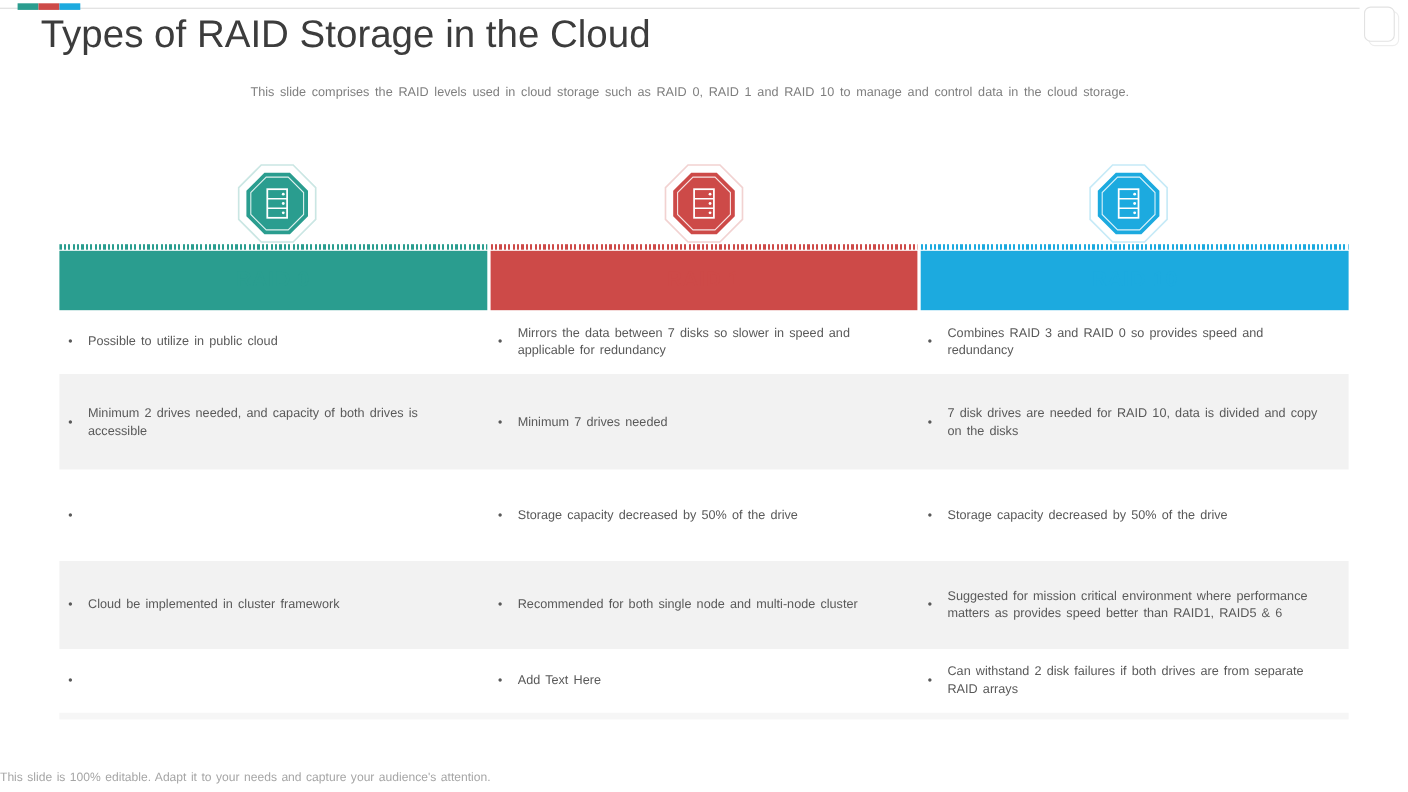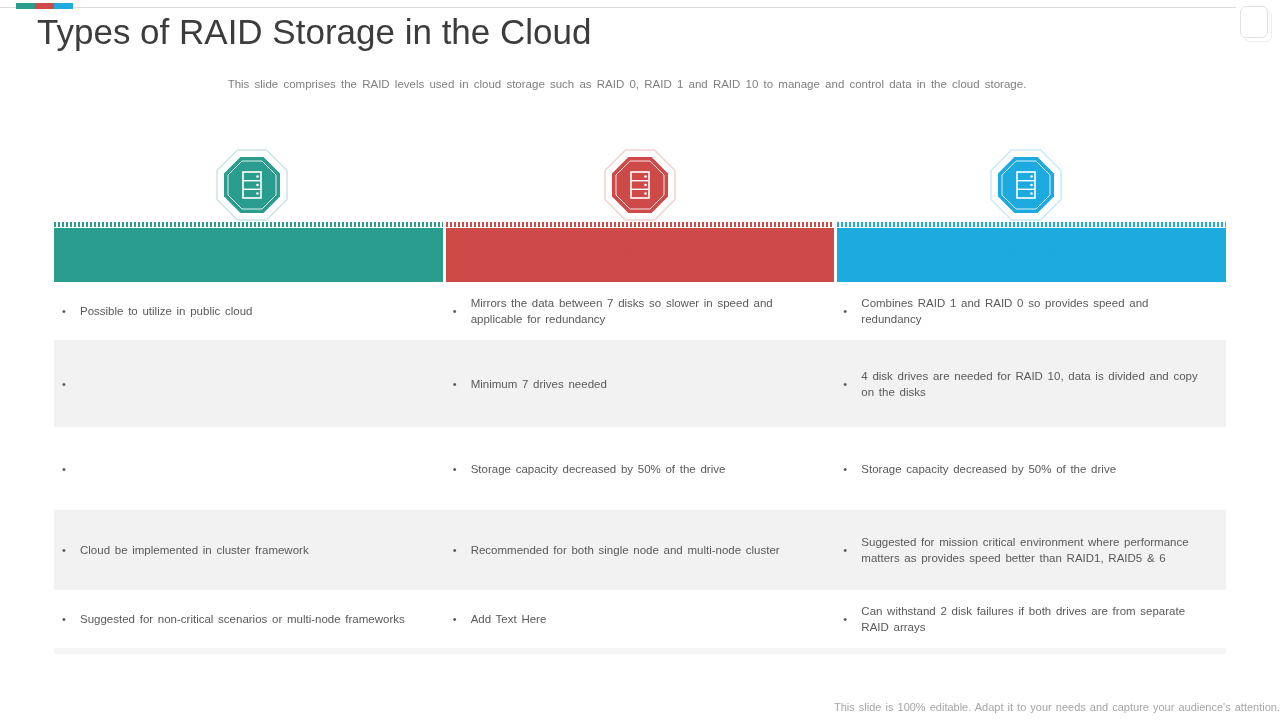--- a/index.html
+++ b/index.html
@@ -48,21 +48,21 @@
   .trow.h1{height:87px;}
   .trow.h2{height:83px;}
   .trow.h3{height:80px;}
   .trow.h4{height:58px;}
   .bottom-strip{height:6px;background:#f6f6f6;}
   .cell{display:flex;align-items:center;padding:4px 26px 4px 8px;box-sizing:border-box;}
   .bullet{width:18px;flex:none;color:#595959;font-size:11px;line-height:16px;align-self:center;}
   .cell-text{flex:1;font-size:11.5px;line-height:16px;color:#595959;word-spacing:1.5px;}
   
   .footer{
-    position:absolute;left:0;top:701px;width:100%;margin:0;text-align:right;
+    position:absolute;left:0;top:701px;width:100%;margin:0;text-align:left;
     font-size:11px;color:#a6a6a6;word-spacing:1px;
   }
 </style>
 </head>
 <body>
 
 <div class="slide">
 
   <div class="top-line"></div>
 
@@ -140,35 +140,36 @@
         <div class="cell">
           <span class="bullet">•</span>
           <span class="cell-text">Possible to utilize in public cloud</span>
         </div>
         <div class="cell">
           <span class="bullet">•</span>
           <span class="cell-text">Mirrors the data between 7 disks so slower in speed and applicable for redundancy</span>
         </div>
         <div class="cell">
           <span class="bullet">•</span>
-          <span class="cell-text">Combines RAID 1 and RAID 0 so provides speed and redundancy</span>
+          <span class="cell-text">Combines RAID 3 and RAID 0 so provides speed and redundancy</span>
         </div>
       </div>
 
       <div class="trow alt h1">
         <div class="cell">
           <span class="bullet">•</span>
+          <span class="cell-text">Minimum 2 drives needed, and capacity of both drives is accessible</span>
         </div>
         <div class="cell">
           <span class="bullet">•</span>
           <span class="cell-text">Minimum 7 drives needed</span>
         </div>
         <div class="cell">
           <span class="bullet">•</span>
-          <span class="cell-text">4 disk drives are needed for RAID 10, data is divided and copy on the disks</span>
+          <span class="cell-text">7 disk drives are needed for RAID 10, data is divided and copy on the disks</span>
         </div>
       </div>
 
       <div class="trow h2">
         <div class="cell">
           <span class="bullet">•</span>
         </div>
         <div class="cell">
           <span class="bullet">•</span>
           <span class="cell-text">Storage capacity decreased by 50% of the drive</span>
@@ -190,21 +191,20 @@
         </div>
         <div class="cell">
           <span class="bullet">•</span>
           <span class="cell-text">Suggested for mission critical environment where performance matters as provides speed better than RAID1, RAID5 &amp; 6</span>
         </div>
       </div>
 
       <div class="trow h4">
         <div class="cell">
           <span class="bullet">•</span>
-          <span class="cell-text">Suggested for non-critical scenarios or multi-node frameworks</span>
         </div>
         <div class="cell">
           <span class="bullet">•</span>
           <span class="cell-text">Add Text Here</span>
         </div>
         <div class="cell">
           <span class="bullet">•</span>
           <span class="cell-text">Can withstand 2 disk failures if both drives are from separate RAID arrays</span>
         </div>
       </div>

